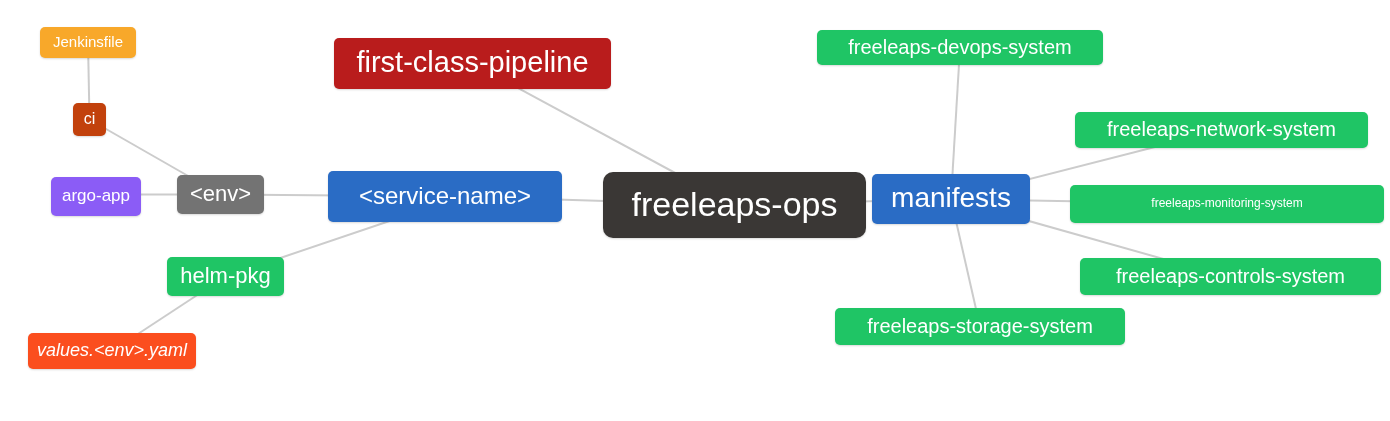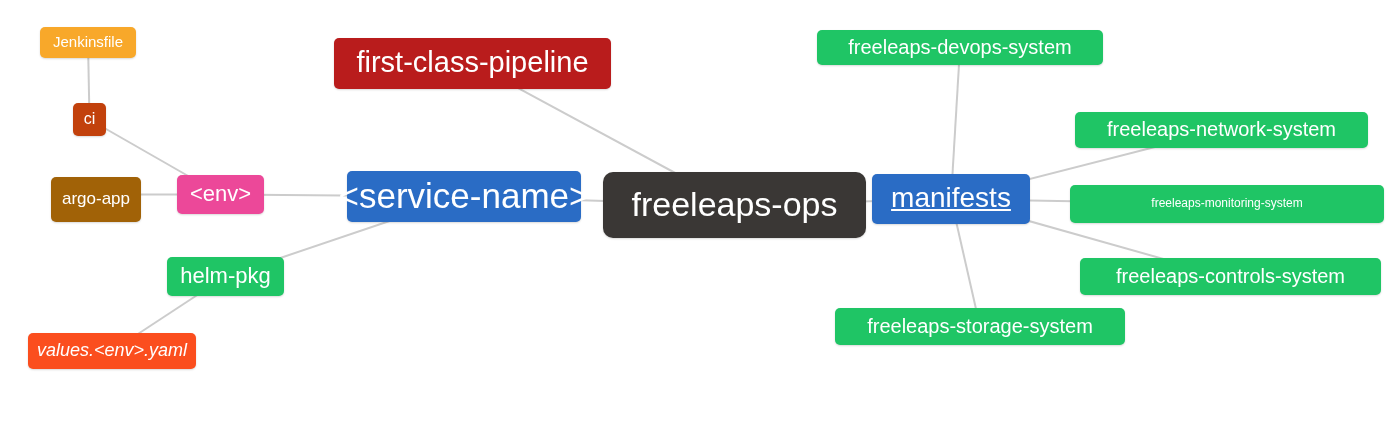--- a/index.html
+++ b/index.html
@@ -64,42 +64,42 @@
       <line x1="931" y1="199" x2="1205.5" y2="276.5" stroke="#cccccc" stroke-width="2"></line>
       <line x1="931" y1="199" x2="960" y2="326.5" stroke="#cccccc" stroke-width="2"></line>
     </svg>
   <div id="nodes-layer">
       <div class="node" style="left: 20px; top: 27px; width: 96px; height: 31px; background: rgb(248, 168, 42); color: rgb(255, 255, 255); font-size: 15px;">
         <span class="node-label">Jenkinsfile</span>
       </div>
       <div class="node" style="left: 53px; top: 103px; width: 33px; height: 33px; background: #c2410c; color: rgb(255, 255, 255); font-size: 16px;">
         <span class="node-label">ci</span>
       </div>
-      <div class="node" style="left: 31px; top: 177px; width: 90px; height: 45px; background: #a16207; color: rgb(255, 255, 255); font-size: 17px; align-items: center;">
+      <div class="node" style="left: 31px; top: 177px; width: 90px; height: 39px; background: #8b5cf6; color: rgb(255, 255, 255); font-size: 17px; align-items: center;">
         <span class="node-label">argo-app</span>
       </div>
-      <div class="node" style="left: 157px; top: 175px; width: 87px; height: 39px; background: #ec4899; color: rgb(255, 255, 255); font-size: 22px;">
+      <div class="node" style="left: 157px; top: 175px; width: 87px; height: 39px; background: #737373; color: rgb(255, 255, 255); font-size: 22px;">
         <span class="node-label">&lt;env&gt;</span>
       </div>
       <div class="node" style="left: 147px; top: 257px; width: 117px; height: 39px; background: rgb(31, 197, 101); color: rgb(255, 255, 255); font-size: 22px;">
         <span class="node-label">helm-pkg</span>
       </div>
       <div class="node" style="left: 8px; top: 333px; width: 168px; height: 36px; background: rgb(251, 78, 30); color: rgb(255, 255, 255); font-size: 18px; font-style: italic;">
         <span class="node-label">values.&lt;env&gt;.yaml</span>
       </div>
       <div class="node" style="left: 314px; top: 38px; width: 277px; height: 51px; background: #b91c1c; color: rgb(255, 255, 255); font-size: 29px;">
         <span class="node-label">first-class-pipeline</span>
       </div>
-      <div class="node" style="left: 327px; top: 171px; width: 234px; height: 51px; background: rgb(42, 108, 197); color: rgb(255, 255, 255); font-size: 35px;">
+      <div class="node" style="left: 308px; top: 171px; width: 234px; height: 51px; background: rgb(42, 108, 197); color: rgb(255, 255, 255); font-size: 24px;">
         <span class="node-label">&lt;service-name&gt;</span>
       </div>
       <div class="node" style="left: 583px; top: 172px; width: 263px; height: 66px; background: rgb(58, 55, 53); color: rgb(255, 255, 255); font-size: 34px; border-radius: 10px;">
         <span class="node-label">freeleaps-ops</span>
       </div>
-      <div class="node" style="left: 852px; top: 174px; width: 158px; height: 50px; background: rgb(42, 108, 197); color: rgb(255, 255, 255); font-size: 28px; text-decoration: underline;">
+      <div class="node" style="left: 852px; top: 174px; width: 158px; height: 50px; background: rgb(42, 108, 197); color: rgb(255, 255, 255); font-size: 28px;">
         <span class="node-label">manifests</span>
       </div>
       <div class="node" style="left: 797px; top: 30px; width: 286px; height: 35px; background: rgb(31, 197, 101); color: rgb(255, 255, 255); font-size: 20px;">
         <span class="node-label">freeleaps-devops-system</span>
       </div>
       <div class="node" style="left: 1055px; top: 112px; width: 293px; height: 36px; background: rgb(31, 197, 101); color: rgb(255, 255, 255); font-size: 20px;">
         <span class="node-label">freeleaps-network-system</span>
       </div>
       <div class="node" style="left: 1050px; top: 185px; width: 314px; height: 38px; background: rgb(31, 197, 101); color: rgb(255, 255, 255); font-size: 12px;">
         <span class="node-label">freeleaps-monitoring-system</span>

